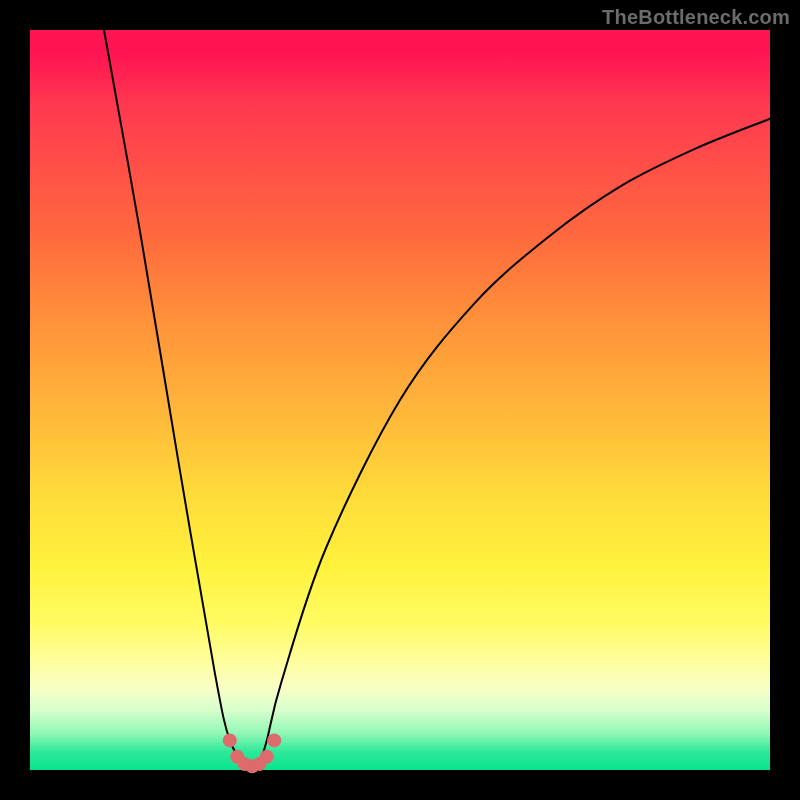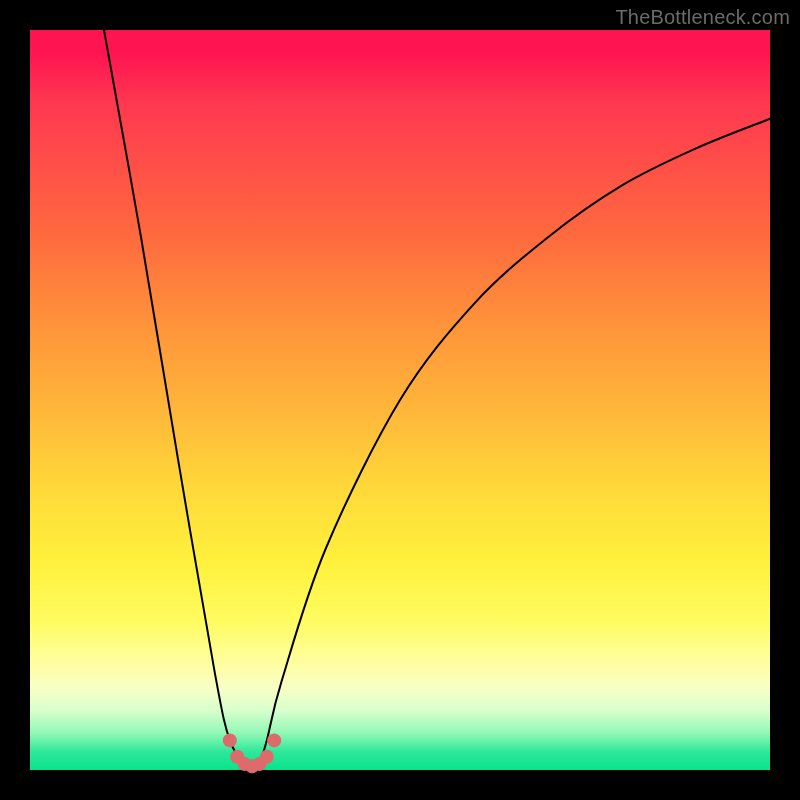--- a/index.html
+++ b/index.html
@@ -43,21 +43,21 @@
       #07e48c 100%
     );
   }
   .watermark {
     position: absolute;
     top: 6px;
     right: 10px;
     color: #6b6b6b;
     font-size: 20px;
     letter-spacing: 0.2px;
-    font-weight: 400;
+    font-weight: 700;
   }
   svg.curve {
     position: absolute;
     left: 0;
     top: 0;
     width: 740px;
     height: 740px;
     overflow: visible;
   }
   .curve-path {

